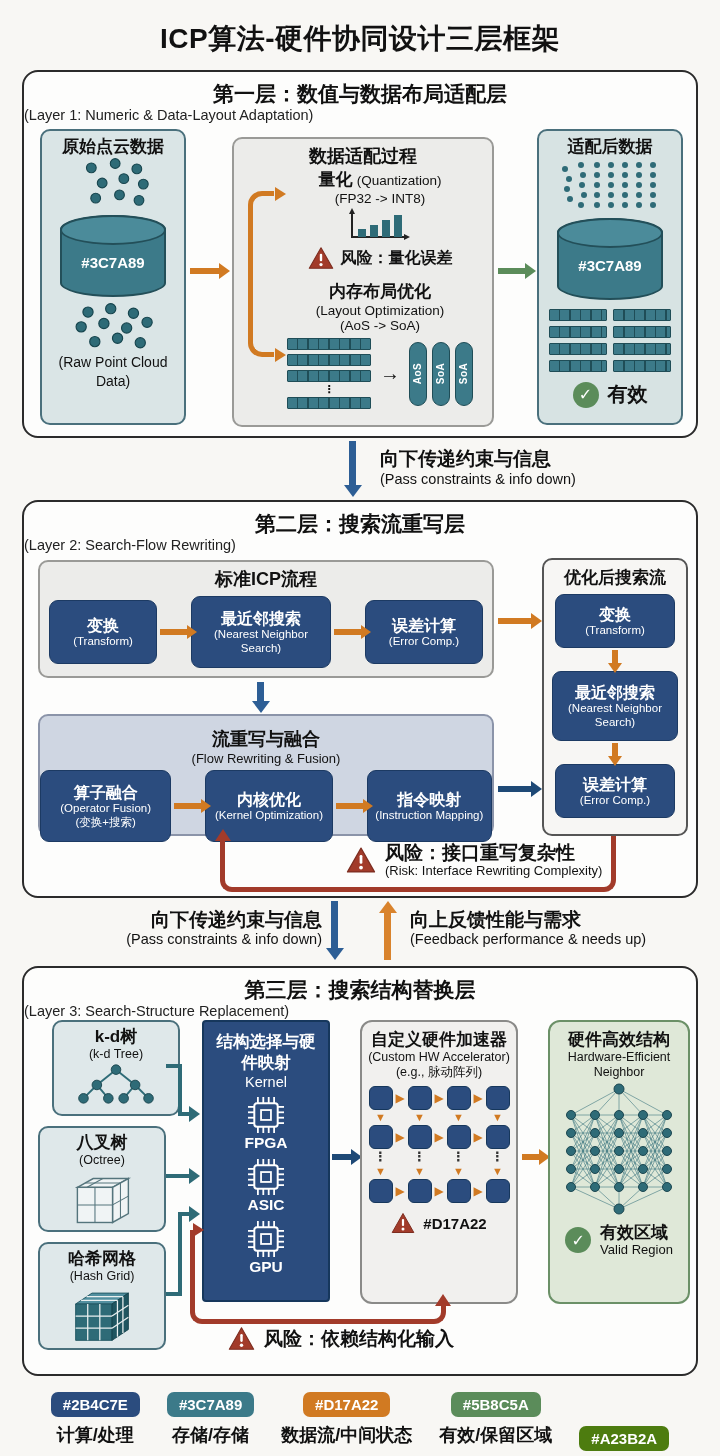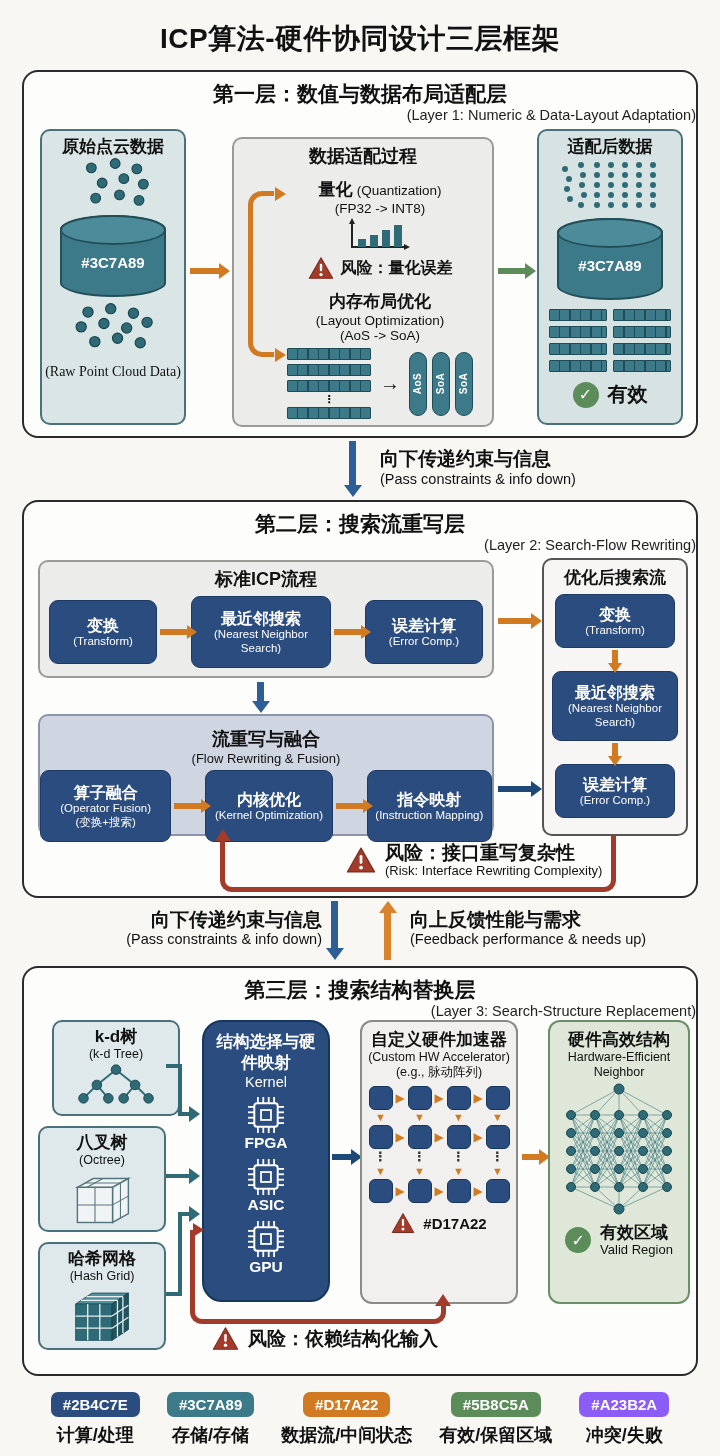--- a/index.html
+++ b/index.html
@@ -6,21 +6,21 @@
   html,body { background:#e9e7e3; }
   body { font-family:"Liberation Sans","DejaVu Sans",sans-serif; color:#111; }
   #canvas { position:relative; width:720px; height:1456px; background:#f8f7f4; margin:0 auto; overflow:hidden; }
 
   .main-title { position:absolute; top:20px; left:0; width:720px; text-align:center;
     font-size:28px; font-weight:bold; letter-spacing:.5px; }
 
   .panel { position:absolute; left:22px; width:676px; background:#fdfdfc;
     border:2.5px solid #2b2b2b; border-radius:16px; }
   .panel-h  { position:absolute; top:8px; left:0; width:100%; text-align:center; font-size:21px; font-weight:bold; }
-  .panel-sub{ position:absolute; top:35px; left:0; width:100%; text-align:right; font-size:14.5px; color:#222; }
+  .panel-sub{ position:absolute; top:35px; left:0; width:100%; text-align:left; font-size:14.5px; color:#222; }
 
   
   .ha { position:absolute; height:6px; background:currentColor; }
   .ha::after { content:""; position:absolute; right:-10px; top:50%; transform:translateY(-50%);
     border-left:11px solid currentColor; border-top:8px solid transparent; border-bottom:8px solid transparent; }
   .va { position:absolute; width:7px; background:currentColor; }
   .va.down::after { content:""; position:absolute; bottom:-11px; left:50%; transform:translateX(-50%);
     border-top:12px solid currentColor; border-left:9px solid transparent; border-right:9px solid transparent; }
   .va.up::before { content:""; position:absolute; top:-11px; left:50%; transform:translateX(-50%);
     border-bottom:12px solid currentColor; border-left:9px solid transparent; border-right:9px solid transparent; }
@@ -79,21 +79,21 @@
   .risk-cn { font-size:19px; font-weight:bold; line-height:1.15; }
   .risk-en { font-size:13px; line-height:1.15; }
   .warn { flex:0 0 auto; }
 
   .trans-cn { position:absolute; font-size:19px; font-weight:bold; }
   .trans-en { position:absolute; font-size:14.5px; }
 
   
   .struct-box { position:absolute; background:#dfe8ea; border:2px solid #4a707c; border-radius:10px;
     display:flex; flex-direction:column; align-items:center; padding-top:5px; }
-  .compute-box { position:absolute; background:#2B4C7E; border:2px solid #16375c; border-radius:20px;
+  .compute-box { position:absolute; background:#2B4C7E; border:2px solid #16375c; border-radius:4px;
     color:#fff; display:flex; flex-direction:column; align-items:center; padding-top:9px; }
   .compute-title { font-size:16.5px; font-weight:bold; text-align:center; line-height:1.25; width:110px; }
   .compute-en { font-size:14.5px; margin-top:2px; }
   .chip-group { display:flex; flex-direction:column; align-items:center; margin-top:7px; }
   .chip-label { font-size:15.5px; font-weight:bold; margin-top:1px; }
   .accel-box { position:absolute; background:#f1f0ee; border:2px solid #8a8a88; border-radius:12px;
     display:flex; flex-direction:column; align-items:center; padding-top:8px; }
   .green-box { position:absolute; background:#dfe8d8; border:2px solid #6b9067; border-radius:12px;
     display:flex; flex-direction:column; align-items:center; padding-top:8px; }
 
@@ -151,30 +151,30 @@
             <circle cx="56" cy="9" r="4.5"></circle>
           <circle cx="10" cy="21" r="4.5"></circle>
             <circle cx="30" cy="18" r="4.5"></circle>
             <circle cx="50" cy="22" r="4.5"></circle>
             <circle cx="68" cy="17" r="4.5"></circle>
           <circle cx="22" cy="34" r="4.5"></circle>
             <circle cx="42" cy="31" r="4.5"></circle>
             <circle cx="62" cy="35" r="4.5"></circle>
         </g>
       </svg>
-      <div class="caption" style="margin-top:10px;font-family:Liberation Serif, serif;">(Raw Point Cloud Data)</div>
+      <div class="caption" style="margin-top:0;">(Raw Point Cloud Data)</div>
     </div>
 
     <div class="ha" style="left:166px;top:196px;width:30px;color:#D17A22;"></div>
 
     <div class="proc-box" style="left:208px;top:65px;width:262px;height:290px;">
       <div class="inner-title" style="margin-top:5px;">数据适配过程</div>
       <div class="bracket" style="left:14px;top:52px;height:166px;"></div>
       <div style="margin-left:42px;width:208px;display:flex;flex-direction:column;align-items:center;">
-        <div style="margin-top:10px;">
+        <div style="margin-top:0;">
           <span style="font-size:17px;font-weight:bold;">量化</span>
           <span style="font-size:13.5px;">(Quantization)</span>
         </div>
         <div style="font-size:13.5px;">(FP32 -&gt; INT8)</div>
         <svg width="72" height="38" viewBox="0 0 72 38">
           <g stroke="#222" stroke-width="2" fill="none">
               <path d="M8 6 V31 H62"></path>
             </g>
           <path d="M8 2 L5 8 L11 8 Z" fill="#222"></path>
             <path d="M66 31 L60 28 L60 34 Z" fill="#222"></path>
@@ -749,21 +749,21 @@
           <div class="valid-en">Valid Region</div>
         </div>
       </div>
     </div>
 
     <div class="loop" style="left:166px;top:262px;width:130px;height:94px;border-left-width:5px;border-bottom-width:5px;border-bottom-left-radius:12px;"></div>
     <div class="loop" style="left:296px;top:336px;width:126px;height:20px;border-right-width:5px;border-bottom-width:5px;border-bottom-right-radius:12px;"></div>
     <div style="position:absolute;left:169px;top:255px;border-left:11px solid #A23B2A;border-top:7px solid transparent;border-bottom:7px solid transparent;"></div>
     <div style="position:absolute;left:410.5px;top:326px;border-bottom:12px solid #A23B2A;border-left:8px solid transparent;border-right:8px solid transparent;"></div>
 
-    <div class="risk-row" style="left:188px;top:358px;">
+    <div class="risk-row" style="left:204px;top:358px;">
       <svg class="warn" width="27" height="25" viewBox="0 0 24 22">
         <path d="M12 1.5 L22.8 20.5 H1.2 Z" fill="#A23B2A" stroke="#7d2d20" stroke-linejoin="round"></path>
         <rect x="10.9" y="7" width="2.2" height="7" rx="1" fill="#fff"></rect>
           <circle cx="12" cy="17" r="1.5" fill="#fff"></circle>
       </svg>
       <div class="risk-cn">风险：依赖结构化输入</div>
     </div>
   </div>
 
   <div class="legend">
@@ -777,18 +777,18 @@
     </div>
     <div class="legend-item">
       <span class="legend-pill" style="background: rgb(209, 122, 34);">#D17A22</span>
       <span class="legend-label">数据流/中间状态</span>
     </div>
     <div class="legend-item">
       <span class="legend-pill" style="background: rgb(91, 140, 90);">#5B8C5A</span>
       <span class="legend-label">有效/保留区域</span>
     </div>
     <div class="legend-item">
-      <span class="legend-pill" style="background: #8b5cf6;">#A23B2A</span>
+      <span class="legend-pill" style="background: #4d7c0f; margin-top: 34px;">#A23B2A</span>
       <span class="legend-label">冲突/失败</span>
     </div>
   </div>
 
 </div>
 
 </body></html>

